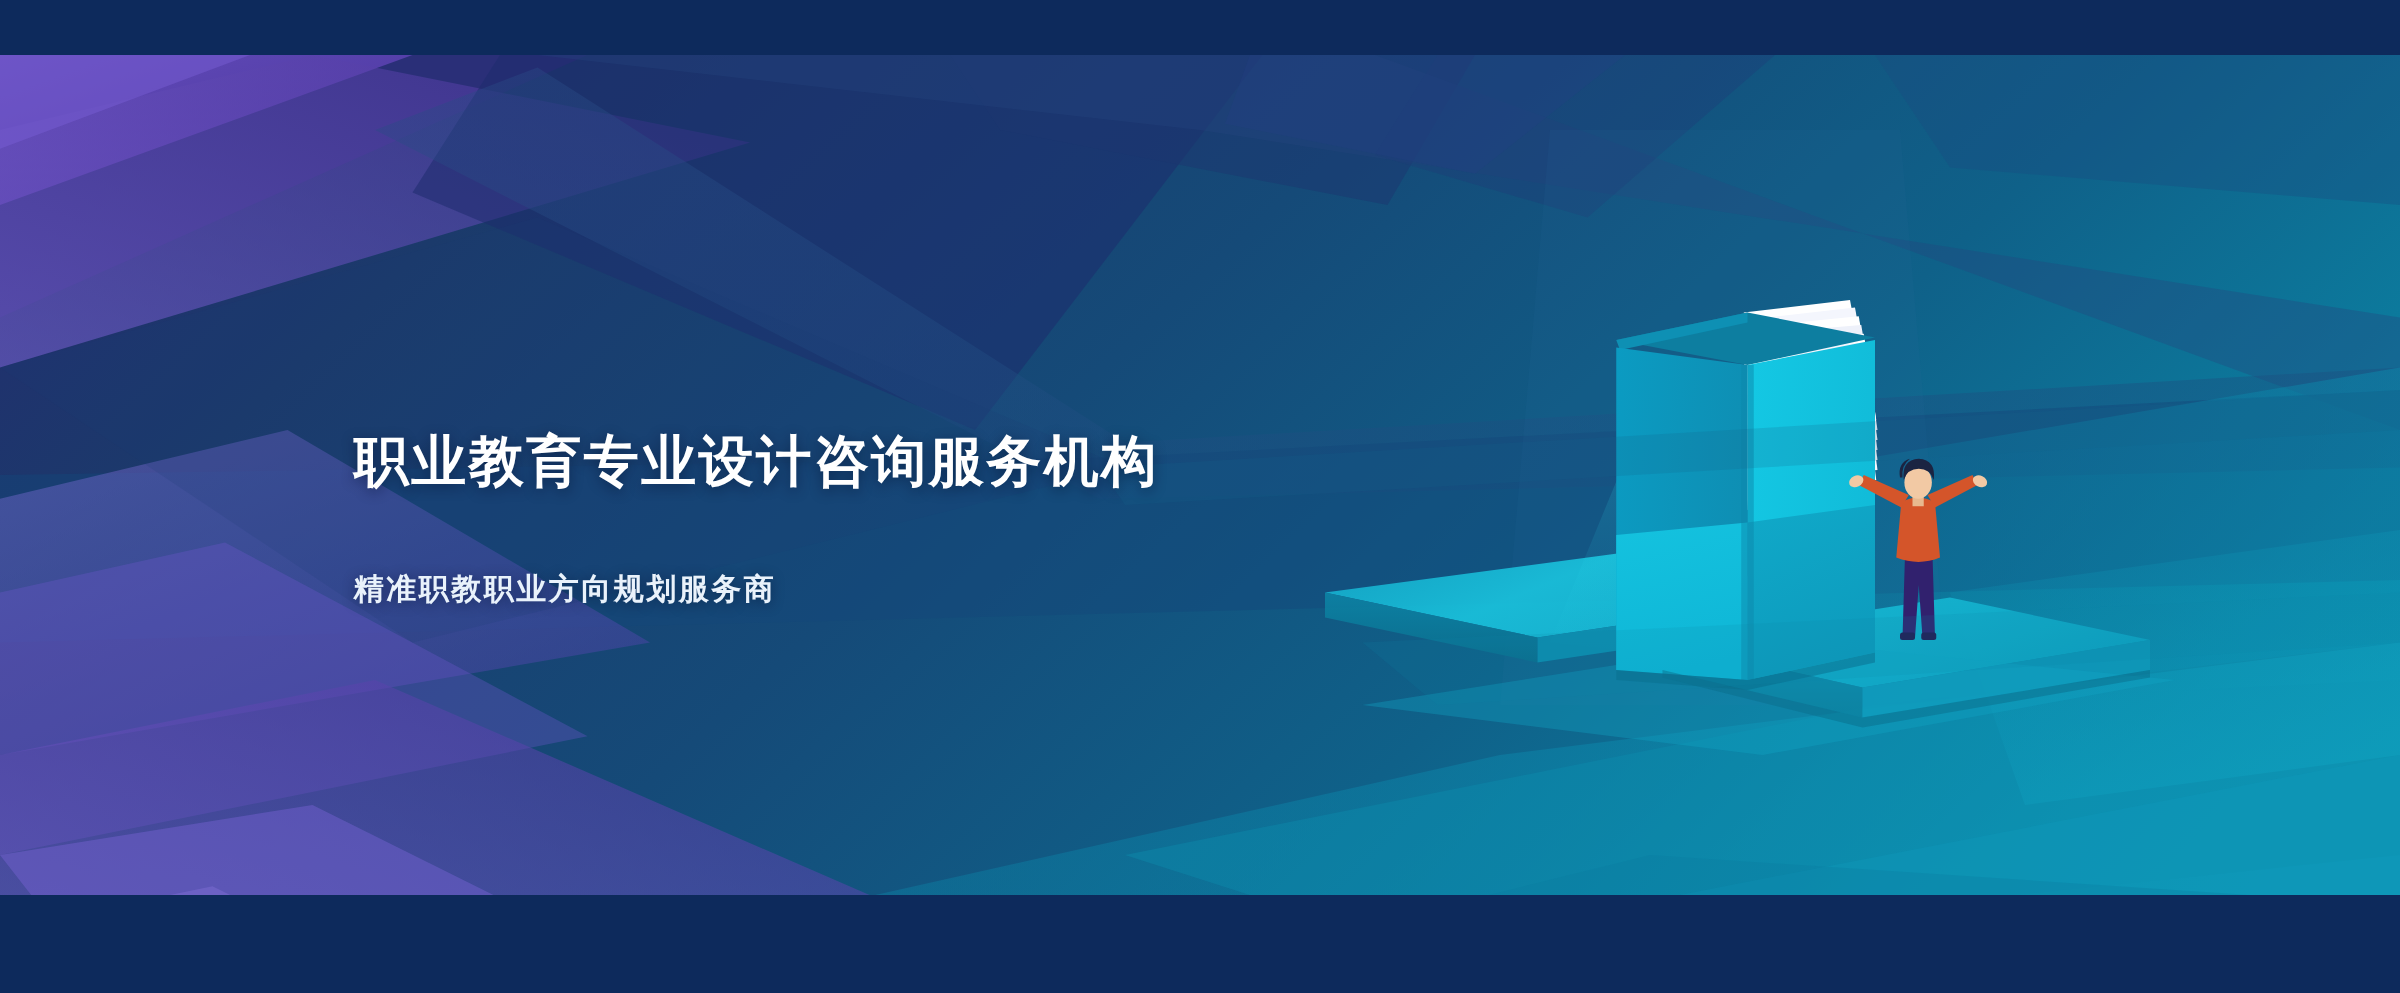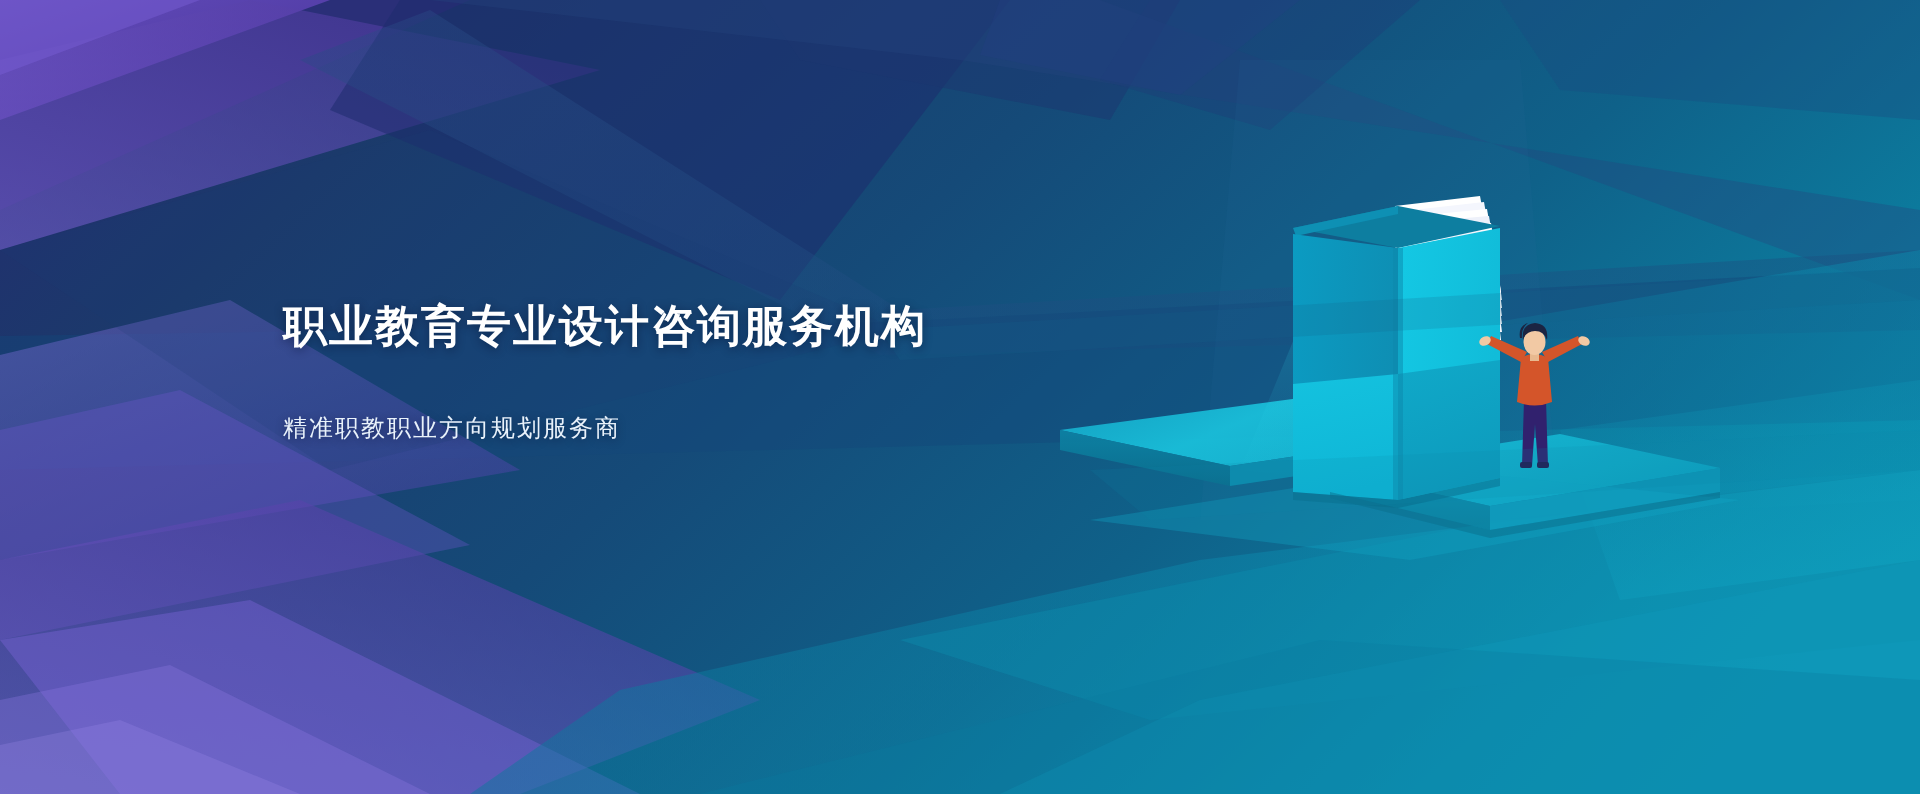--- a/index.html
+++ b/index.html
@@ -1,35 +1,36 @@
 <!DOCTYPE html>
 <html><head>
 <meta charset="utf-8">
 <title>Banner</title>
 <style>
   html,body{margin:0;padding:0;background:#0d2a5c;}
   body{font-family:"Liberation Sans","DejaVu Sans",sans-serif;}
   #stage{
-    position:relative;width:1920px;height:794px;overflow:hidden;
+    position:relative;width:1920px;height:672px;overflow:hidden;
     background:linear-gradient(100deg,#232a6e 0%,#1b3a6b 22%,#154a78 48%,#10608a 72%,#0a7fa0 100%);
+    margin-top:44px;
   }
   .layer{position:absolute;inset:0;}
   .layer svg{display:block;width:1920px;height:794px;}
 
   
   #text-block{
     position:absolute;left:283px;top:300px;z-index:40;
     text-shadow:0 2px 10px rgba(0,10,40,.45);
   }
   #hero-title{
     font-size:44px;line-height:1.18;font-weight:600;color:#ffffff;
     letter-spacing:2px;white-space:nowrap;margin:0;
   }
   #hero-subtitle{
-    font-size:24px;line-height:1.2;font-weight:400;color:#e9f2fb;
+    font-size:24px;line-height:1.2;font-weight:700;color:#e9f2fb;
     letter-spacing:2px;white-space:nowrap;margin:62px 0 0 0;
   }
 </style>
 </head>
 <body>
 
 <div id="stage">
 
   <div class="layer">
     <svg viewBox="0 0 1920 794" preserveAspectRatio="none">

